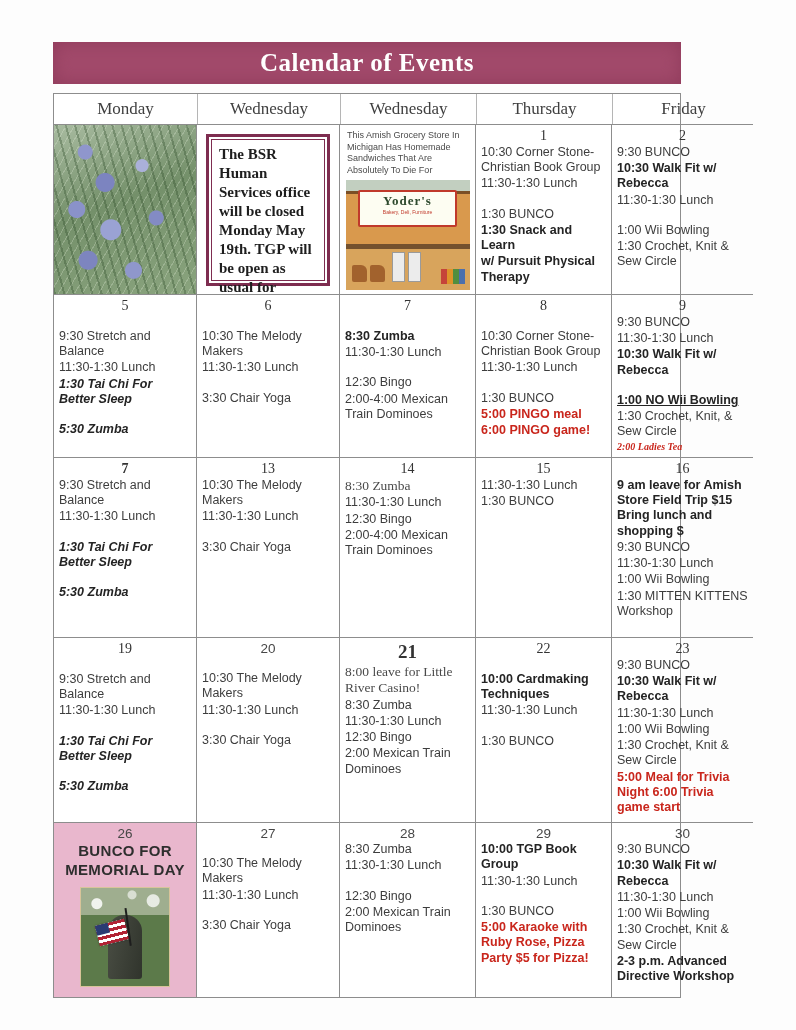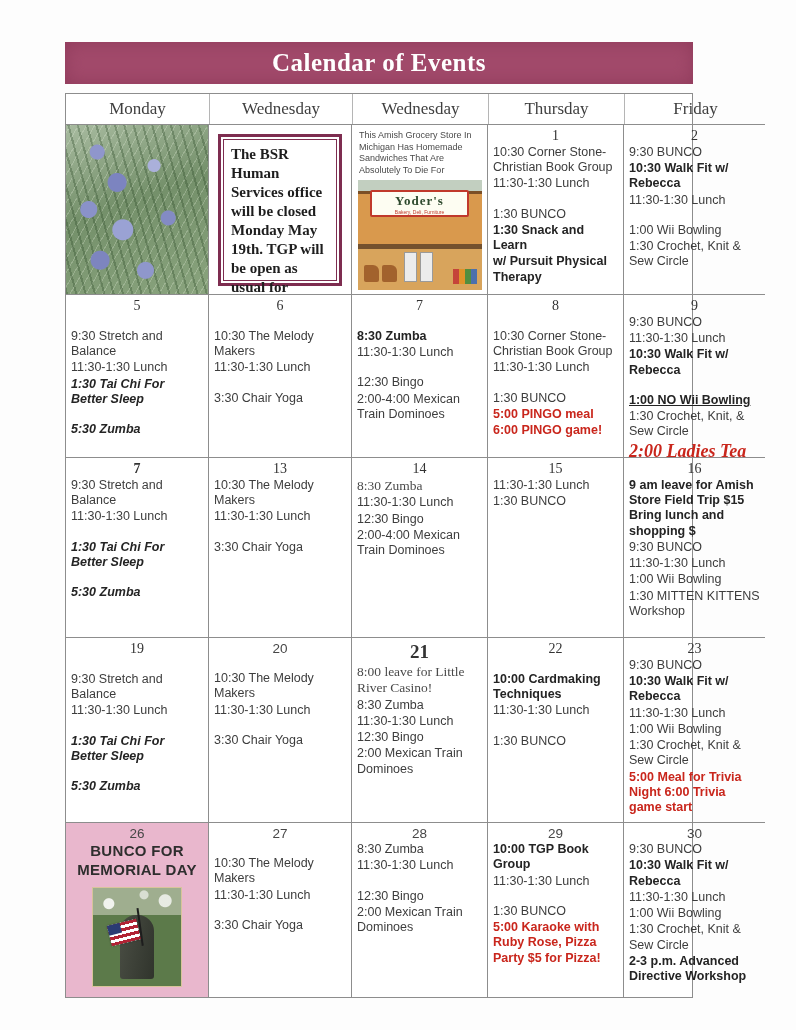--- a/index.html
+++ b/index.html
@@ -1,21 +1,21 @@
 <!DOCTYPE html>
 <html><head>
 <meta charset="utf-8">
 <style>
   :root{
     --maroon:#a24a6b; --maroon-dark:#7e2d50; --red:#c9261c;
     --ink:#3d3d3d; --ink-dark:#242424; --line:#8d8d8d; --pink:#e9b7cd;
   }
   *{box-sizing:border-box;margin:0;padding:0}
   html,body{width:796px;height:1030px;background:#fdfdfd;font-family:"Liberation Sans",sans-serif;}
-  .calendar{position:absolute;left:65px;top:42px;width:628px}
+  .calendar{position:absolute;left:53px;top:42px;width:628px}
   .titlebar{height:42px;background:var(--maroon);display:flex;align-items:center;justify-content:center;
     color:#fff;font-family:"Liberation Serif",serif;font-weight:bold;font-size:25px;letter-spacing:.5px;
     box-shadow:inset 0 0 18px rgba(120,40,70,.45);}
   .weekday-row{display:grid;grid-template-columns:143px 143px 136px 136px 142px;height:31px;
     border:1px solid var(--line);border-bottom:none;background:#fff;margin-top:9px}
   .wd{display:flex;align-items:center;justify-content:center;font-family:"Liberation Serif",serif;
     font-size:17px;color:#3f3f3f;border-left:1px solid #b5b5b5}
   .wd:first-child{border-left:none}
   .grid{display:grid;grid-template-columns:143px 143px 136px 136px 142px;
     grid-template-rows:170px 163px 180px 185px 175px;
@@ -26,21 +26,21 @@
   .daynum.sb{font-weight:bold}
   .daynum.sbig{font-size:19px;font-weight:bold}
   .daynum.a{font-family:"Liberation Sans",sans-serif;color:#474747;font-size:13.5px}
   .line{font-size:12.5px;line-height:1.22;color:var(--ink);margin-bottom:1px}
   .line.bold{font-weight:bold;color:var(--ink-dark)}
   .line.bi{font-weight:bold;font-style:italic;color:var(--ink-dark)}
   .line.red{font-weight:bold;color:var(--red)}
   .line.ub{font-weight:bold;text-decoration:underline;color:var(--ink-dark)}
   .line.serif{font-family:"Liberation Serif",serif;font-size:13.5px;color:#4a4a4a}
   .line.tea{font-family:"Liberation Serif",serif;font-weight:bold;font-style:italic;
-    font-size:18px;color:var(--red)}
+    font-size:10px;color:var(--red)}
   .line.gap{height:13px}
   
   .cell.photo{padding:0}
   .rosemary{width:100%;height:100%;
     background:
       radial-gradient(circle at 22% 16%,#8f96cc 0 7px,rgba(0,0,0,0) 8px),
       radial-gradient(circle at 36% 34%,#7c84c0 0 9px,rgba(0,0,0,0) 10px),
       radial-gradient(circle at 16% 50%,#8a92c9 0 8px,rgba(0,0,0,0) 9px),
       radial-gradient(circle at 40% 62%,#9aa2d4 0 10px,rgba(0,0,0,0) 11px),
       radial-gradient(circle at 24% 80%,#7d85bf 0 9px,rgba(0,0,0,0) 10px),
@@ -52,21 +52,21 @@
       linear-gradient(160deg,#a8bba0,#74906a 45%,#8aa47e)}
   
   .notice-outer{margin:6px 4px;border:3px solid var(--maroon-dark);padding:2px;height:152px;background:#fff}
   .notice-inner{border:1px solid var(--maroon-dark);height:100%;padding:5px 7px}
   .notice-text{font-family:"Liberation Serif",serif;font-weight:bold;font-size:15px;line-height:1.27;color:#1e1e1e}
   
   .store-caption{font-size:9px;line-height:1.3;color:#4a4a4a;padding:2px 2px 3px}
   .store-photo{position:relative;width:124px;height:110px;margin:0 auto;
     background:linear-gradient(180deg,#c2cfc0 0 10%,#7b4f26 10% 13%,#d9994d 13% 58%,#74512e 58% 63%,#d8a45c 63% 100%)}
   .store-sign{position:absolute;top:10px;left:10%;width:80%;background:#fdfdf2;
-    border:2px solid #c0392b;border-radius:2px;text-align:center;padding:1px 0 0}
+    border:2px solid #c0392b;border-radius:2px;text-align:center;padding:1px 0 10px}
   .sign-main{font-family:"Liberation Serif",serif;font-weight:bold;font-size:13px;color:#2e4a2e;letter-spacing:1px}
   .sign-sub{font-size:5px;color:#c0392b}
   .store-door{position:absolute;bottom:8px;left:46px;width:13px;height:30px;background:#ececec;border:1px solid #9a9a9a}
   .store-door.door2{left:62px}
   .porch-chair{position:absolute;bottom:8px;left:6px;width:15px;height:17px;background:#a2622d;border-radius:2px 6px 2px 2px}
   .porch-chair.chair2{left:24px}
   .produce{position:absolute;bottom:6px;right:5px;width:24px;height:15px;opacity:.85;
     background:linear-gradient(90deg,#c23333 0 6px,#e09020 6px 12px,#3a8a3a 12px 18px,#3366bb 18px 24px)}
   
   .cell.closed{background:var(--pink)}

